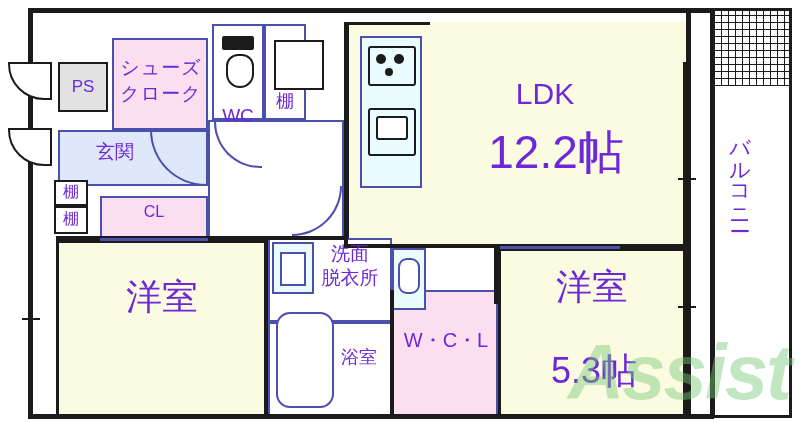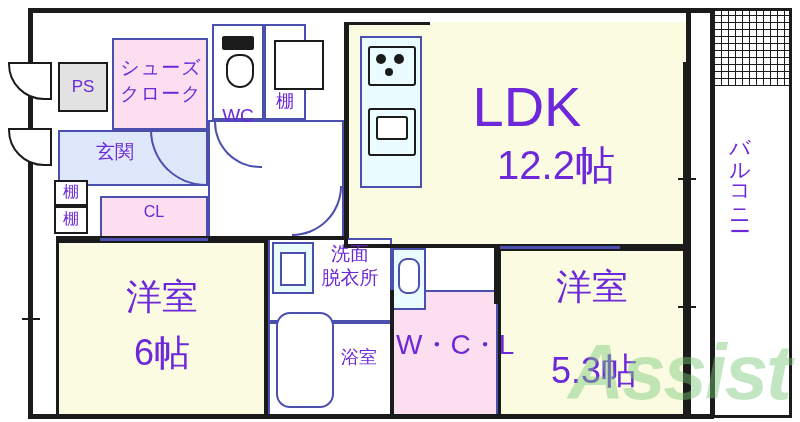--- a/index.html
+++ b/index.html
@@ -133,25 +133,24 @@
   <div style="position:absolute;left:276px;top:312px;width:54px;height:92px;border:2px solid #4b4fae;border-radius:14px;background:#fff;"></div>
 
   <div style="position:absolute;left:272px;top:242px;width:38px;height:48px;border:2px solid #4b4fae;background:#eafcff;"></div>
   <div style="position:absolute;left:280px;top:252px;width:22px;height:30px;border:2px solid #4b4fae;background:#fff;"></div>
 
   <div style="position:absolute;left:392px;top:248px;width:30px;height:58px;border:2px solid #4b4fae;background:#eafcff;"></div>
   <div style="position:absolute;left:398px;top:258px;width:18px;height:32px;border:2px solid #4b4fae;border-radius:9px;background:#fff;"></div>
 
   <div class="wall" style="left:390px;top:290px;width:4px;height:128px;"></div>
 
-  <div class="lbl" style="left:467px;top:78px;width:120px;font-size:56px;">LDK</div>
-  <div class="lbl" style="left:466px;top:144px;width:180px;font-size:40px;">12.2帖</div>
+  <div class="lbl" style="left:485px;top:78px;width:120px;font-size:30px;">LDK</div>
+  <div class="lbl" style="left:466px;top:128px;width:180px;font-size:46px;">12.2帖</div>
 
   <div class="lbl" style="left:98px;top:278px;width:128px;font-size:36px;">洋室</div>
-  <div class="lbl" style="left:98px;top:334px;width:128px;font-size:36px;">6帖</div>
 
   <div class="lbl" style="left:528px;top:268px;width:128px;font-size:36px;">洋室</div>
   <div class="lbl" style="left:516px;top:324px;width:156px;font-size:36px;margin-top:28px;">5.3帖</div>
 
   <div class="lbl" style="left:726px;top:124px;width:26px;font-size:21px;line-height:1.15;letter-spacing:0;writing-mode:vertical-rl;">バルコニー</div>
 
   <div class="lbl" style="left:116px;top:58px;width:90px;font-size:19px;letter-spacing:1px;">シューズ</div>
   <div class="lbl" style="left:116px;top:84px;width:90px;font-size:19px;letter-spacing:1px;">クローク</div>
 
   <div class="lbl" style="left:78px;top:142px;width:74px;font-size:19px;">玄関</div>
@@ -164,16 +163,16 @@
 
   <div class="lbl" style="left:60px;top:78px;width:46px;font-size:17px;">PS</div>
 
   <div class="lbl" style="left:118px;top:204px;width:72px;font-size:16px;">CL</div>
 
   <div class="lbl" style="left:312px;top:244px;width:76px;font-size:19px;">洗面</div>
   <div class="lbl" style="left:310px;top:268px;width:80px;font-size:19px;">脱衣所</div>
 
   <div class="lbl" style="left:330px;top:348px;width:58px;font-size:18px;">浴室</div>
 
-  <div class="lbl" style="left:396px;top:330px;width:100px;font-size:28px;">W・C・L</div>
+  <div class="lbl" style="left:396px;top:330px;width:100px;font-size:20px;">W・C・L</div>
 
   <div class="watermark">Assist</div>
 </div>
 
 </body></html>

